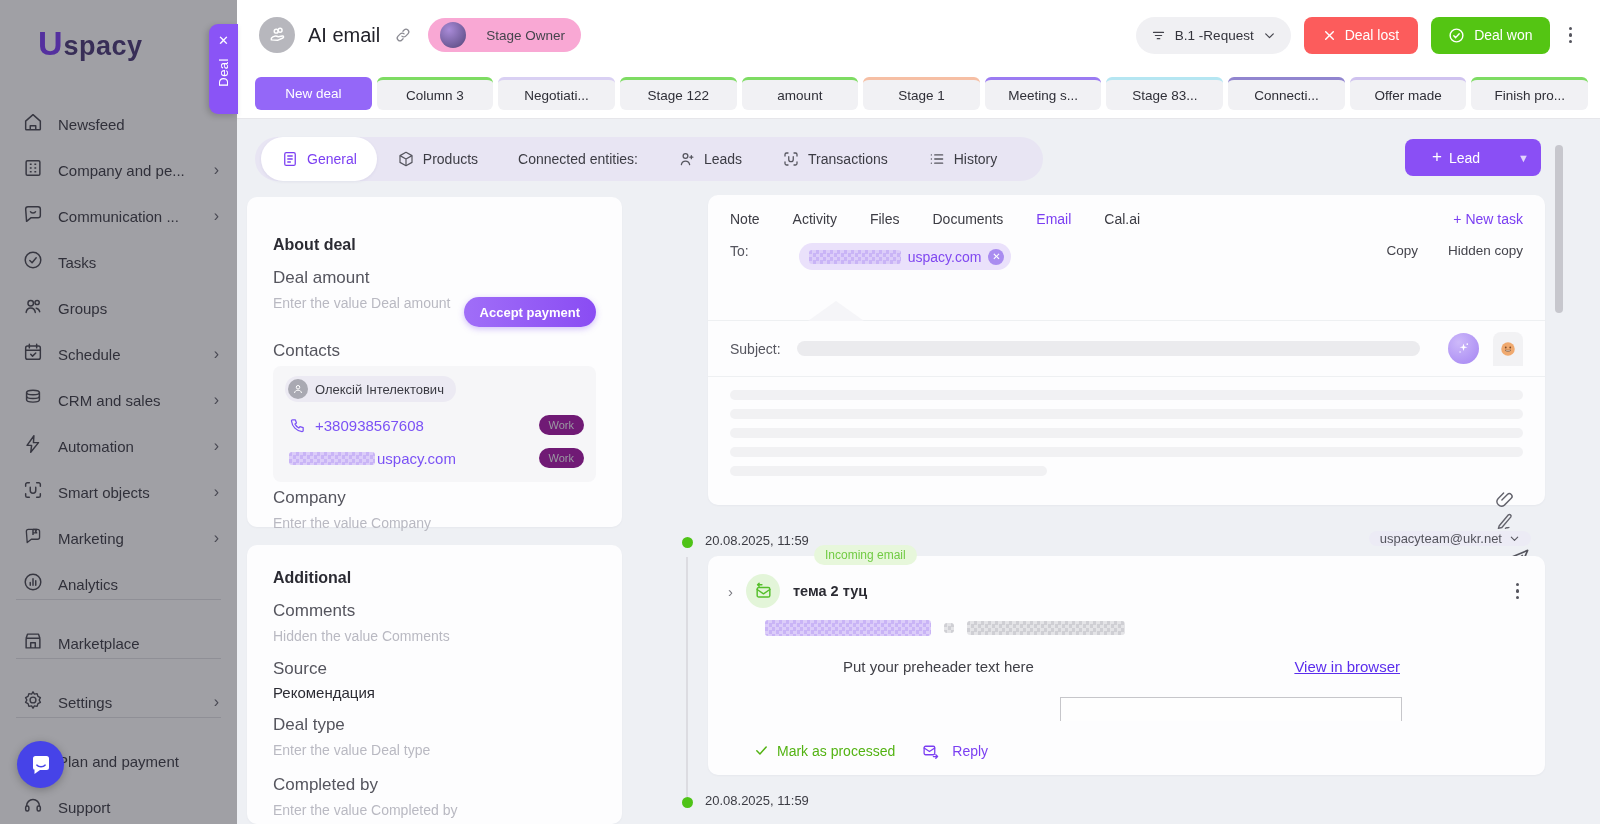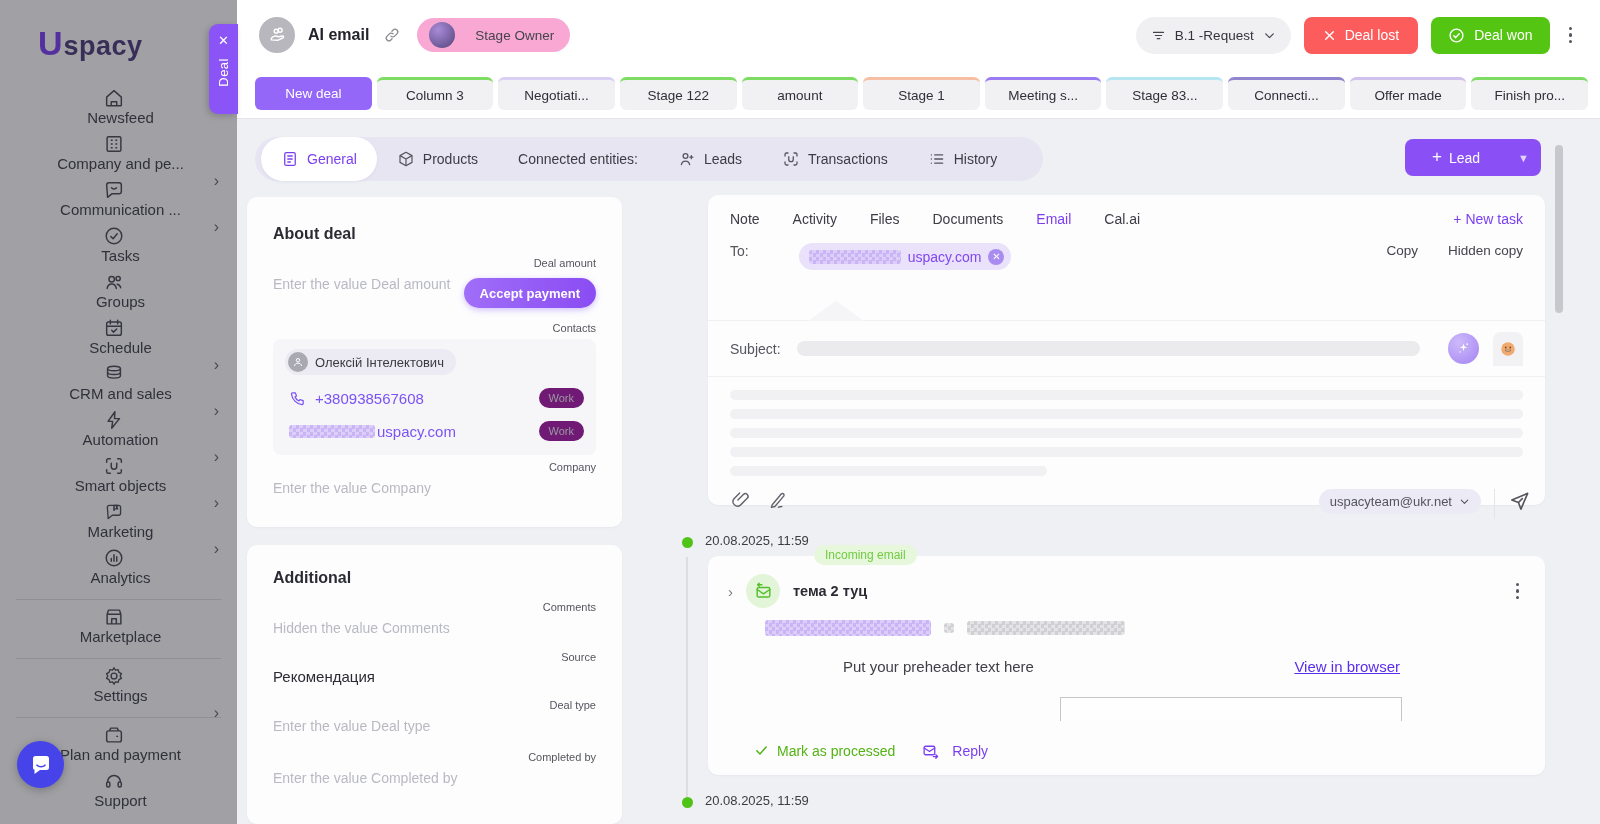--- a/index.html
+++ b/index.html
@@ -5,38 +5,38 @@
   * { margin:0; padding:0; box-sizing:border-box; }
   html,body { width:1600px; height:824px; overflow:hidden; }
   body { font-family:"Liberation Sans", sans-serif; background:#eef0f4; position:relative; color:#2b2b33; }
 
   
   .sidebar { position:absolute; left:0; top:0; width:237px; height:824px; background:#f8f8fa; z-index:1; }
   .logo { display:flex; align-items:baseline; padding:24px 0 6px 38px; }
   .logo-u { font-size:34px; font-weight:bold; color:#7a3ff0; margin-right:1px; }
   .logo-rest { font-size:27px; font-weight:bold; color:#4c3b78; letter-spacing:.5px; }
   .nav { padding:18px 0 0 0; }
-  .nav-item { display:flex; align-items:center; height:46px; padding:0 18px 0 22px; font-size:15px; color:#3f3f48; cursor:pointer;flex-direction:column; }
+  .nav-item { display:flex; align-items:flex-end; height:46px; padding:0 18px 0 22px; font-size:15px; color:#3f3f48; cursor:pointer; }
   .nav-item .nicon { width:22px; height:22px; margin-right:14px; flex:none; color:#4a4a54; }
   .nav-item .chev { margin-left:auto; color:#6a6a74; font-size:16px; }
   .nav-sep { height:1px; background:#dddde2; margin:6px 16px; }
   .sidebar-dim { position:absolute; left:0; top:0; width:237px; height:824px; background:rgba(28,28,38,.40); z-index:4; }
   .chat-fab { position:absolute; left:17px; top:741px; width:47px; height:47px; border-radius:50%; background:#4643e8; z-index:8; display:flex; align-items:center; justify-content:center; box-shadow:0 2px 8px rgba(0,0,0,.25); cursor:pointer; }
 
   
   .deal-tab { position:absolute; left:209px; top:24px; width:29px; height:90px; background:#8a54f6; border-radius:9px 0 0 9px; z-index:6; display:flex; flex-direction:column; align-items:center; padding-top:8px; cursor:pointer; box-shadow:-2px 2px 6px rgba(0,0,0,.18); }
   .deal-tab .x { color:#fff; font-size:13px; line-height:18px; }
   .deal-tab .lbl { color:#fff; font-size:13px; writing-mode:vertical-rl; transform:rotate(180deg); margin-top:8px; letter-spacing:.5px; }
 
   
   .main { position:absolute; left:237px; top:0; width:1363px; height:824px; background:#eef0f4; }
 
   .topbar { height:70px; background:#fff; display:flex; align-items:center; padding:0 22px; }
   .deal-avatar { width:36px; height:36px; border-radius:50%; background:#b7b7bd; display:flex; align-items:center; justify-content:center; flex:none; }
-  .page-title { font-size:16px; font-weight:700; color:#23232b; margin-left:13px; }
+  .page-title { font-size:20px; font-weight:400; color:#23232b; margin-left:13px; }
   .link-ic { width:18px; height:18px; color:#8a8a92; margin-left:14px; }
   .owner-pill { display:flex; align-items:center; background:#f9a8d4; border-radius:18px; height:34px; padding:4px; margin-left:16px; cursor:pointer; }
   .owner-ava { width:26px; height:26px; border-radius:50%; background:radial-gradient(circle at 35% 30%, #a98bd8, #6d5a96 70%, #4c3f69); }
   .owner-pill span { font-size:13.5px; color:#44444c; margin:0 12px 0 8px; }
   .top-right { margin-left:auto; display:flex; align-items:center; gap:13px; }
   .pipe-pill { display:flex; align-items:center; gap:9px; background:#f0f0f3; border-radius:19px; height:37px; padding:0 15px; font-size:13.5px; color:#33333b; cursor:pointer; }
   .btn-lost { display:flex; align-items:center; gap:9px; background:#fc5c5c; color:#fff; border:none; border-radius:8px; height:37px; padding:0 19px; font-size:14px; font-family:inherit; cursor:pointer; }
   .btn-won { display:flex; align-items:center; gap:9px; background:#54c513; color:#fff; border:none; border-radius:8px; height:37px; padding:0 17px; font-size:14px; font-family:inherit; cursor:pointer; }
   .kebab { display:flex; flex-direction:column; gap:3px; padding:4px 6px; cursor:pointer; }
   .kebab i { width:3.5px; height:3.5px; border-radius:50%; background:#55555e; }
@@ -54,24 +54,24 @@
   .dtab.active { background:#fff; border-radius:22px; color:#7b3ff2; font-weight:500; height:44px; box-shadow:0 1px 3px rgba(80,60,140,.08); }
   .dtab.active .ticon { color:#7b3ff2; }
   .lead-btn { position:absolute; right:59px; top:20px; width:136px; height:37px; background:#8a4ff5; border-radius:8px; display:flex; align-items:center; color:#fff; cursor:pointer; }
   .lead-btn .plus { font-size:17px; margin:0 7px 2px 27px; }
   .lead-btn .lab { font-size:14px; font-weight:500; }
   .lead-btn .dd { margin-left:auto; padding:0 12px; opacity:.75; font-size:11px; }
   .v-scroll { position:absolute; left:1555px; top:145px; width:8px; height:168px; border-radius:4px; background:#c7c7cd; z-index:3; cursor:pointer; }
 
   
   .card { position:absolute; background:#fdfdfe; border-radius:10px; box-shadow:0 1px 2px rgba(40,40,70,.04); }
-  .card-about { left:10px; top:78px; width:375px; height:330px; padding:28px 26px; }
+  .card-about { left:10px; top:78px; width:375px; height:330px; padding:39px 26px; }
   .card-add { left:10px; top:426px; width:375px; height:279px; padding:24px 26px; overflow:hidden; }
   .card h3 { font-size:16px; font-weight:bold; color:#2b2b33; margin-bottom:14px; }
-  .f-label { font-size:11px; color:#55555e; margin:11px 0 5px;text-align:right; }
+  .f-label { font-size:17px; color:#55555e; margin:11px 0 5px; }
   .ph { font-size:14px; color:#b9b9c2; line-height:1.45; }
   .val { font-size:15px; color:#2b2b33; }
   .amount-row { display:flex; align-items:flex-start; }
   .amount-row .ph { width:180px; }
   .btn-accept { margin-left:auto; margin-top:4px; background:linear-gradient(90deg,#a06ef8,#8a4cf3); color:#fff; border:none; border-radius:15px; height:30px; padding:0 16px; font-size:13px; font-weight:bold; font-family:inherit; cursor:pointer; box-shadow:0 2px 6px rgba(130,80,240,.35); }
   .contact-box { background:#f6f6f8; border-radius:8px; padding:10px 12px 14px; margin-top:4px; }
   .contact-chip { display:inline-flex; align-items:center; gap:7px; background:#eceaf3; border-radius:14px; height:26px; padding:2px 12px 2px 3px; font-size:13px; color:#3a3a42; cursor:pointer; }
   .contact-chip .cava { width:20px; height:20px; border-radius:50%; background:#a9a9b2; color:#fff; display:flex; align-items:center; justify-content:center; }
   .c-row { display:flex; align-items:center; margin-top:13px; }
   .c-row .cic { width:17px; height:17px; color:#7b52f5; margin:0 9px 0 4px; flex:none; }
@@ -96,21 +96,21 @@
   .tip-tri { position:absolute; left:100px; top:58px; width:0; height:0; border-left:28px solid transparent; border-right:28px solid transparent; border-bottom:20px solid #f5f5f8; }
   .to-actions { margin-left:auto; display:flex; gap:30px; font-size:13.5px; color:#44444c; }
   .to-actions span { cursor:pointer; }
   .hline { border-top:1px solid #eef0f2; }
   .sub-row { height:55px; display:flex; align-items:center; padding:0 22px; }
   .sub-bar { flex:1; height:15px; background:#ebebee; border-radius:8px; margin:0 28px 0 16px; cursor:text; }
   .ai-btn { width:31px; height:31px; border-radius:50%; background:radial-gradient(circle at 35% 30%, #cdb9fa, #a484f2); display:flex; align-items:center; justify-content:center; margin-right:14px; cursor:pointer; flex:none; }
   .emoji-btn { width:30px; height:34px; border-radius:8px 8px 0 0; background:#f2f2f4; display:flex; align-items:center; justify-content:center; cursor:pointer; flex:none; }
   .body-skel { padding:13px 22px 4px; }
   .skel { height:10px; border-radius:5px; background:#f1f1f3; margin-bottom:9px; }
-  .comp-foot { height:52px; display:flex; align-items:flex-start; padding:0 14px 0 22px; }
+  .comp-foot { height:52px; display:flex; align-items:flex-end; padding:0 14px 0 22px;flex-direction:column; }
   .foot-ic { width:21px; height:21px; color:#63636c; margin-right:16px; cursor:pointer; }
   .acct-pill { margin-left:auto; display:flex; align-items:center; gap:7px; background:#ecebf5; border-radius:13px; height:25px; padding:0 11px; font-size:13px; color:#55555e; cursor:pointer; }
   .foot-div { width:1px; height:30px; background:#e3e3e8; margin:0 13px; }
   .send-ic { width:23px; height:23px; color:#55555e; cursor:pointer; }
 
   
   .tl-dot { position:absolute; width:11px; height:11px; border-radius:50%; background:#4fc317; }
   .tl-date { position:absolute; font-size:13px; color:#3c3c44; }
   .tl-line { position:absolute; left:449px; top:438px; width:2px; height:240px; background:#dcdce1; }
   .mail-card { left:471px; top:437px; width:837px; height:219px; padding:18px 20px; }

